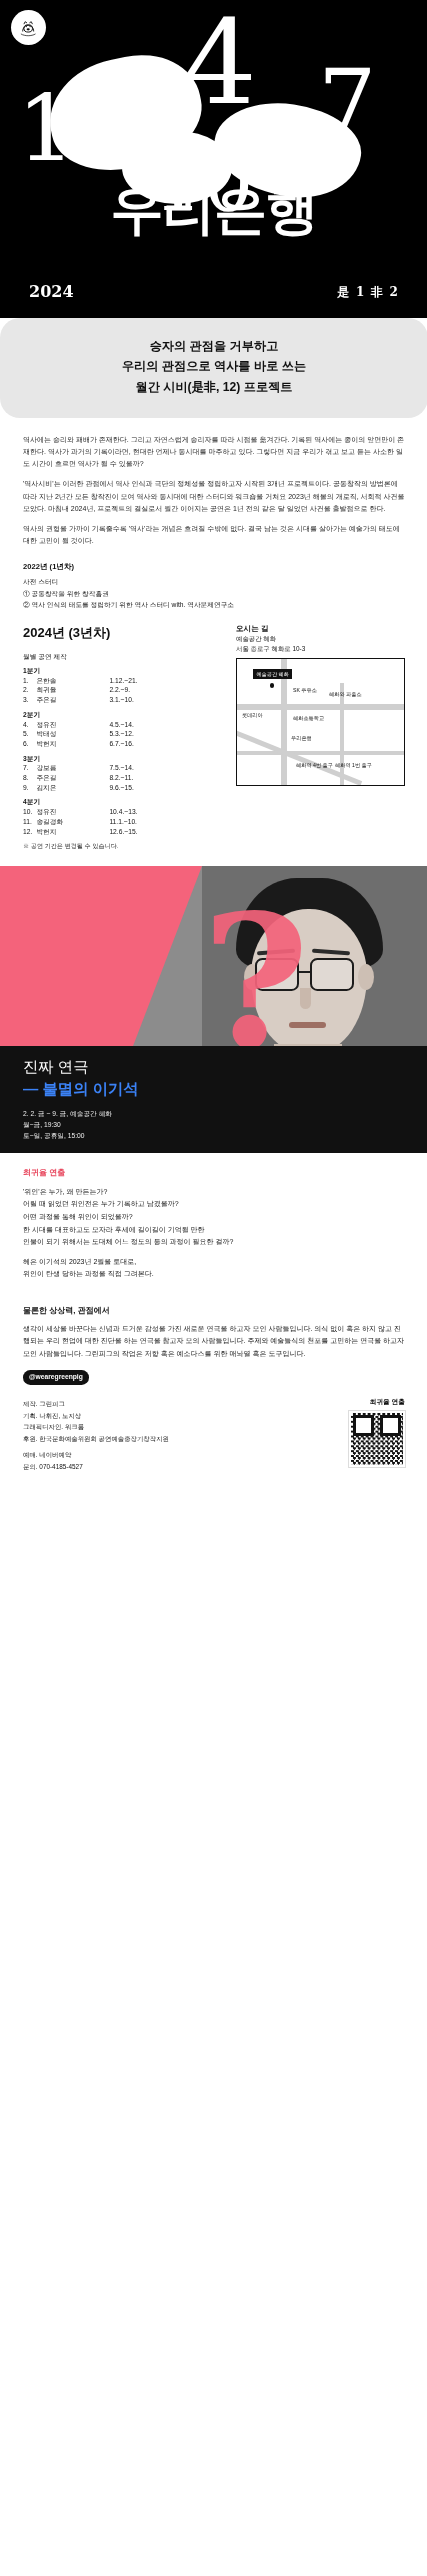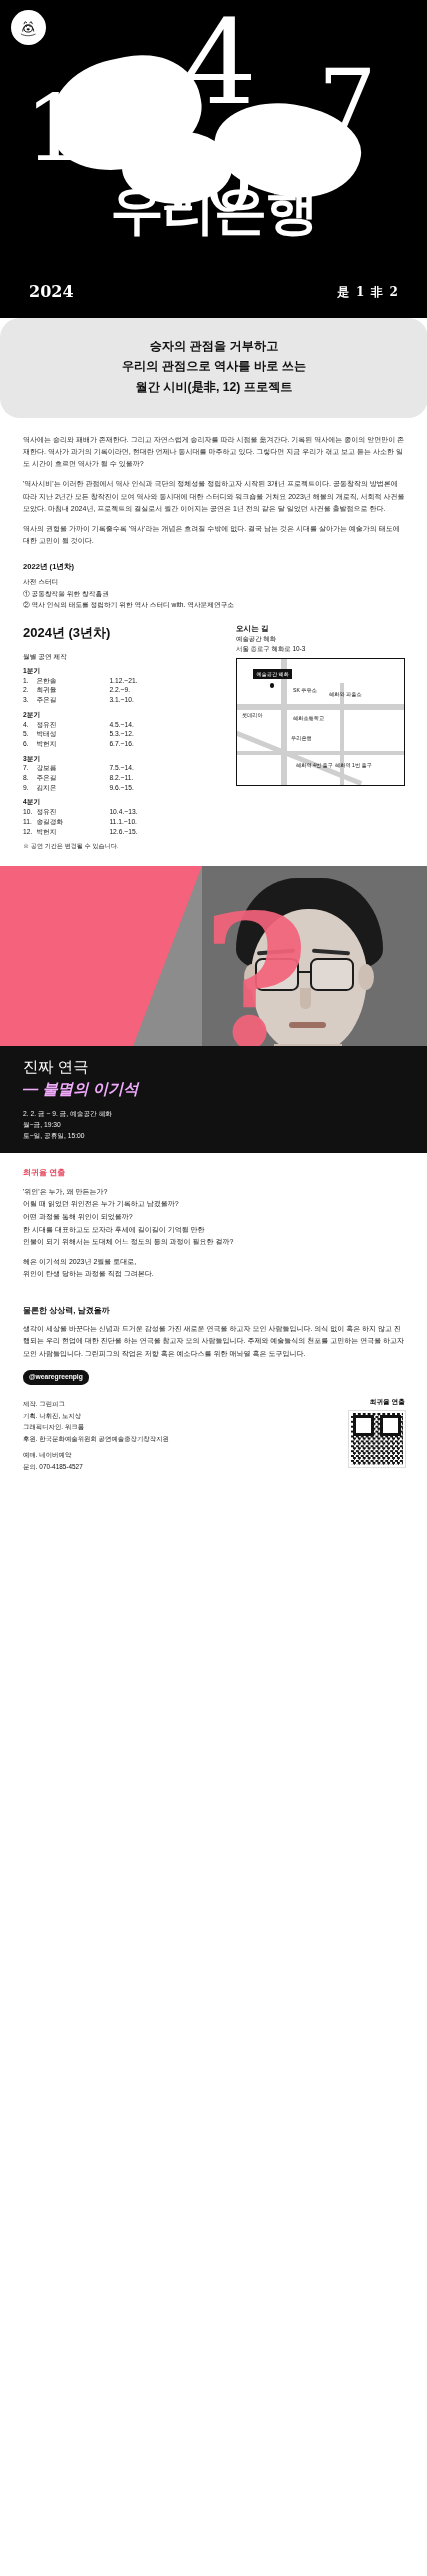--- a/index.html
+++ b/index.html
@@ -27,21 +27,21 @@
     display:flex; align-items:center; justify-content:center;
   }
   .logo-badge svg { display:block; }
   .clock-num {
     position:absolute;
     color:#ffffff;
     font-family:"DejaVu Serif", serif;
     font-weight:400;
     line-height:0.8;
   }
-  .n12 { left:25px; top:92px; font-size:92px; letter-spacing:-4.9px; }
+  .n12 { left:17px; top:92px; font-size:92px; letter-spacing:-4.9px; }
   .n4  { left:183px; top:17px;  font-size:116px; }
   .n7  { left:318px; top:67px; font-size:92px; }
   .n10 { left:153px; top:153px; font-size:79px; }
   .hero-blob {
     position:absolute;
     background:#ffffff;
   }
   .blob-a {
     left:49px; top:58px; width:153px; height:110px;
     border-radius:50% 45% 55% 50%/55% 50% 50% 45%;
@@ -239,22 +239,21 @@
     position:absolute; left:0; bottom:0; width:428px;
     background:#111; color:#fff;
     padding:11px 23px 12.2px;
   }
   .play-title {
     font-size:15.3px; font-weight:400; margin:0 0 1.8px;
     color:#ffffff;
   }
   .play-subtitle {
     font-size:15.3px; font-weight:700; margin:0 0 7.3px;
-    color:#f0abfc;
-    font-style:italic;
+    color:#3b82f6;
   }
   .play-info { font-size:6.7px; line-height:1.65; color:#f0f0f0; }
 
   
   .sec {
     padding:13.4px 23px 2.4px;
     font-size:7px;
     line-height:1.75;
   }
   .sec h3 {
@@ -525,21 +524,21 @@
       <li>어릴 때 읽었던 위인전은 누가 기록하고 남겼을까?</li>
       <li>어떤 과정을 통해 위인이 되었을까?</li>
       <li>한 시대를 대표하고도 모자라 후세에 길이길이 기억될 만한</li>
       <li>인물이 되기 위해서는 도대체 어느 정도의 등의 과정이 필요한 걸까?</li>
     </ul>
     <p style="margin-bottom:0">헤은 이기석의 2023년 2월을 토대로,</p>
     <p>위인이 탄생 당하는 과정을 직접 그려본다.</p>
   </div>
 
   <div class="sec">
-    <h3>물론한 상상력, 남겼을까</h3>
+    <h3>물론한 상상력, 관점에서</h3>
     <p>생각이 세상을 바꾼다는 신념과 드거운 감성을 가진 새로운 연극을 하고자 모인 사람들입니다. 의식 없이 혹은 하지 않고 진행되는 우리 현업에 대한 진단을 하는 연극을 참고자 모의 사람들입니다. 주제와 예술들식의 천포를 고민하는 연극을 하고자 모인 사람들입니다. 그린피그의 작업은 저항 혹은 예소다스를 위한 매놔열 혹은 도구입니다.</p>
     <span class="handle">@wearegreenpig</span>
   </div>
 
   <div class="credits">
     <div class="credits-text">
       <div>제작. 그린피그</div>
       <div>기획. 나휘진, 노지상</div>
       <div>그래픽디자인. 워크룸</div>
       <div>후원. 한국문화예술위원회 공연예술중장기창작지원</div>

